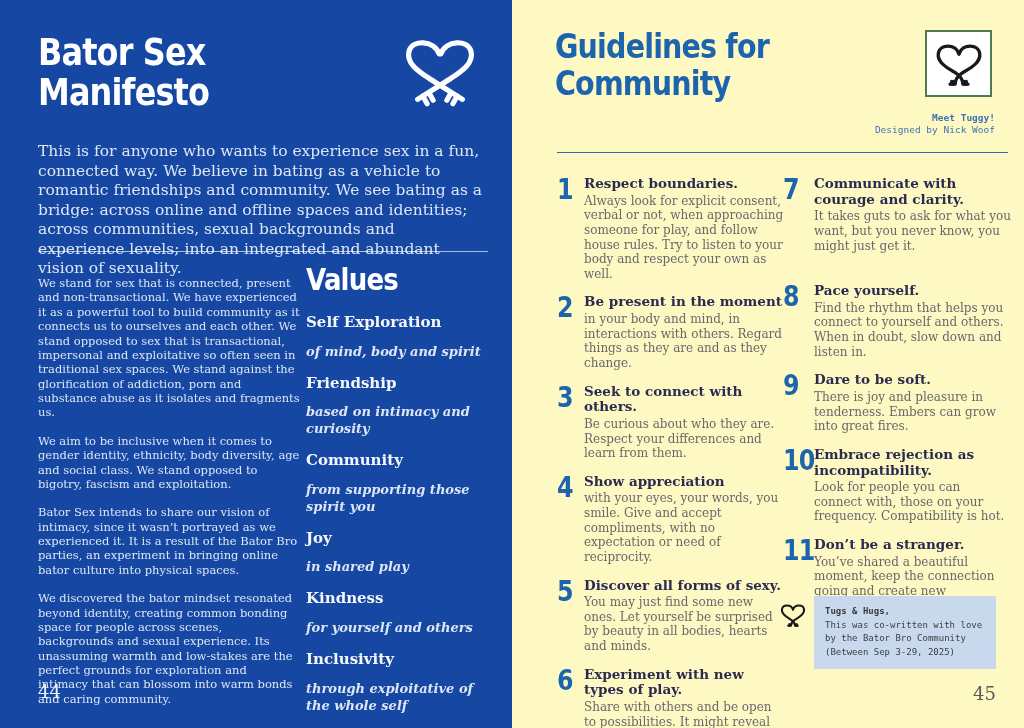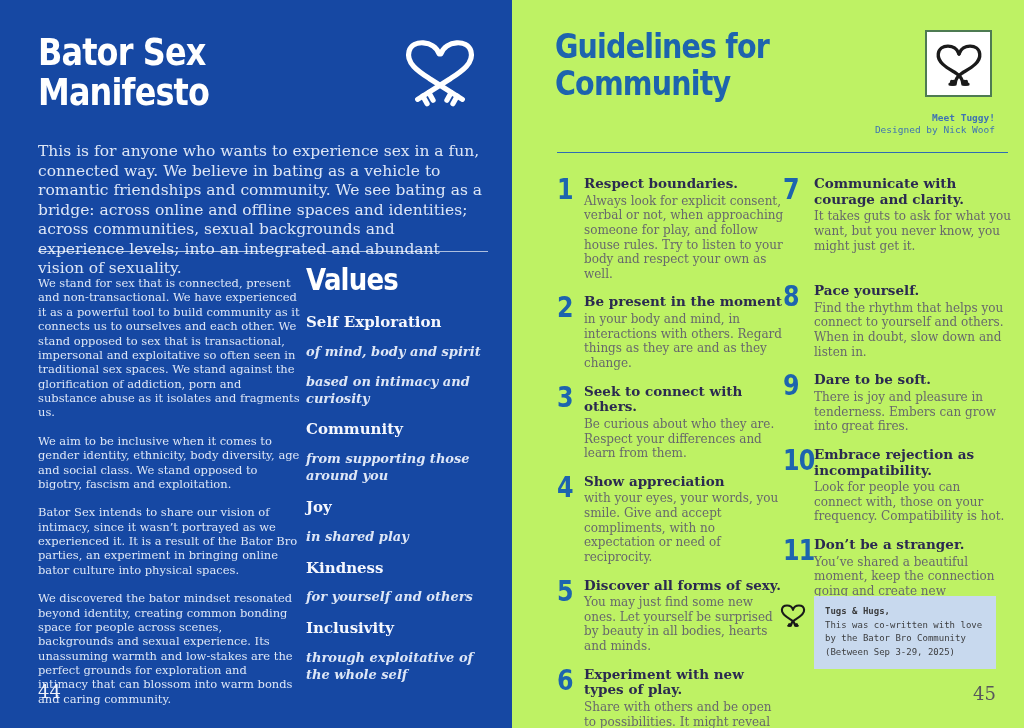--- a/index.html
+++ b/index.html
@@ -1,21 +1,21 @@
 <!DOCTYPE html>
 <html><head>
 <meta charset="utf-8">
 <style>
   * { margin:0; padding:0; box-sizing:border-box; }
   html,body { width:1024px; height:728px; overflow:hidden; background:#fff; }
   body { position:relative; font-family:"DejaVu Serif", serif; }
 
   .page { position:absolute; top:0; height:728px; width:512px; }
   .page-left  { left:0; background:#1648a3; color:#fff; }
-  .page-right { left:512px; background:#bef264; }
+  .page-right { left:512px; background:#fef9c3; }
 
   .display-font {
     font-family:"DejaVu Sans", sans-serif;
     font-weight:800;
     letter-spacing:-1px;
     transform:scaleX(0.84);
     transform-origin:0 0;
     white-space:nowrap;
   }
 
@@ -99,25 +99,26 @@
     <p>We discovered the bator mindset resonated beyond identity, creating common bonding space for people across scenes, backgrounds and sexual experience. Its unassuming warmth and low-stakes are the perfect grounds for exploration and intimacy that can blossom into warm bonds and caring community.</p>
   </div>
 
   <div class="lp-values">
     <div class="values-title display-font">Values</div>
     <div class="value-item">
       <div class="value-name">Self Exploration</div>
       <div class="value-desc">of mind, body and spirit</div>
     </div>
     <div class="value-item">
+      <div class="value-name">Friendship</div>
       <div class="value-desc">based on intimacy and curiosity</div>
     </div>
     <div class="value-item">
       <div class="value-name">Community</div>
-      <div class="value-desc">from supporting those around you</div>
+      <div class="value-desc">from supporting those spirit you</div>
     </div>
     <div class="value-item">
       <div class="value-name">Joy</div>
       <div class="value-desc">in shared play</div>
     </div>
     <div class="value-item">
       <div class="value-name">Kindness</div>
       <div class="value-desc">for yourself and others</div>
     </div>
     <div class="value-item">

